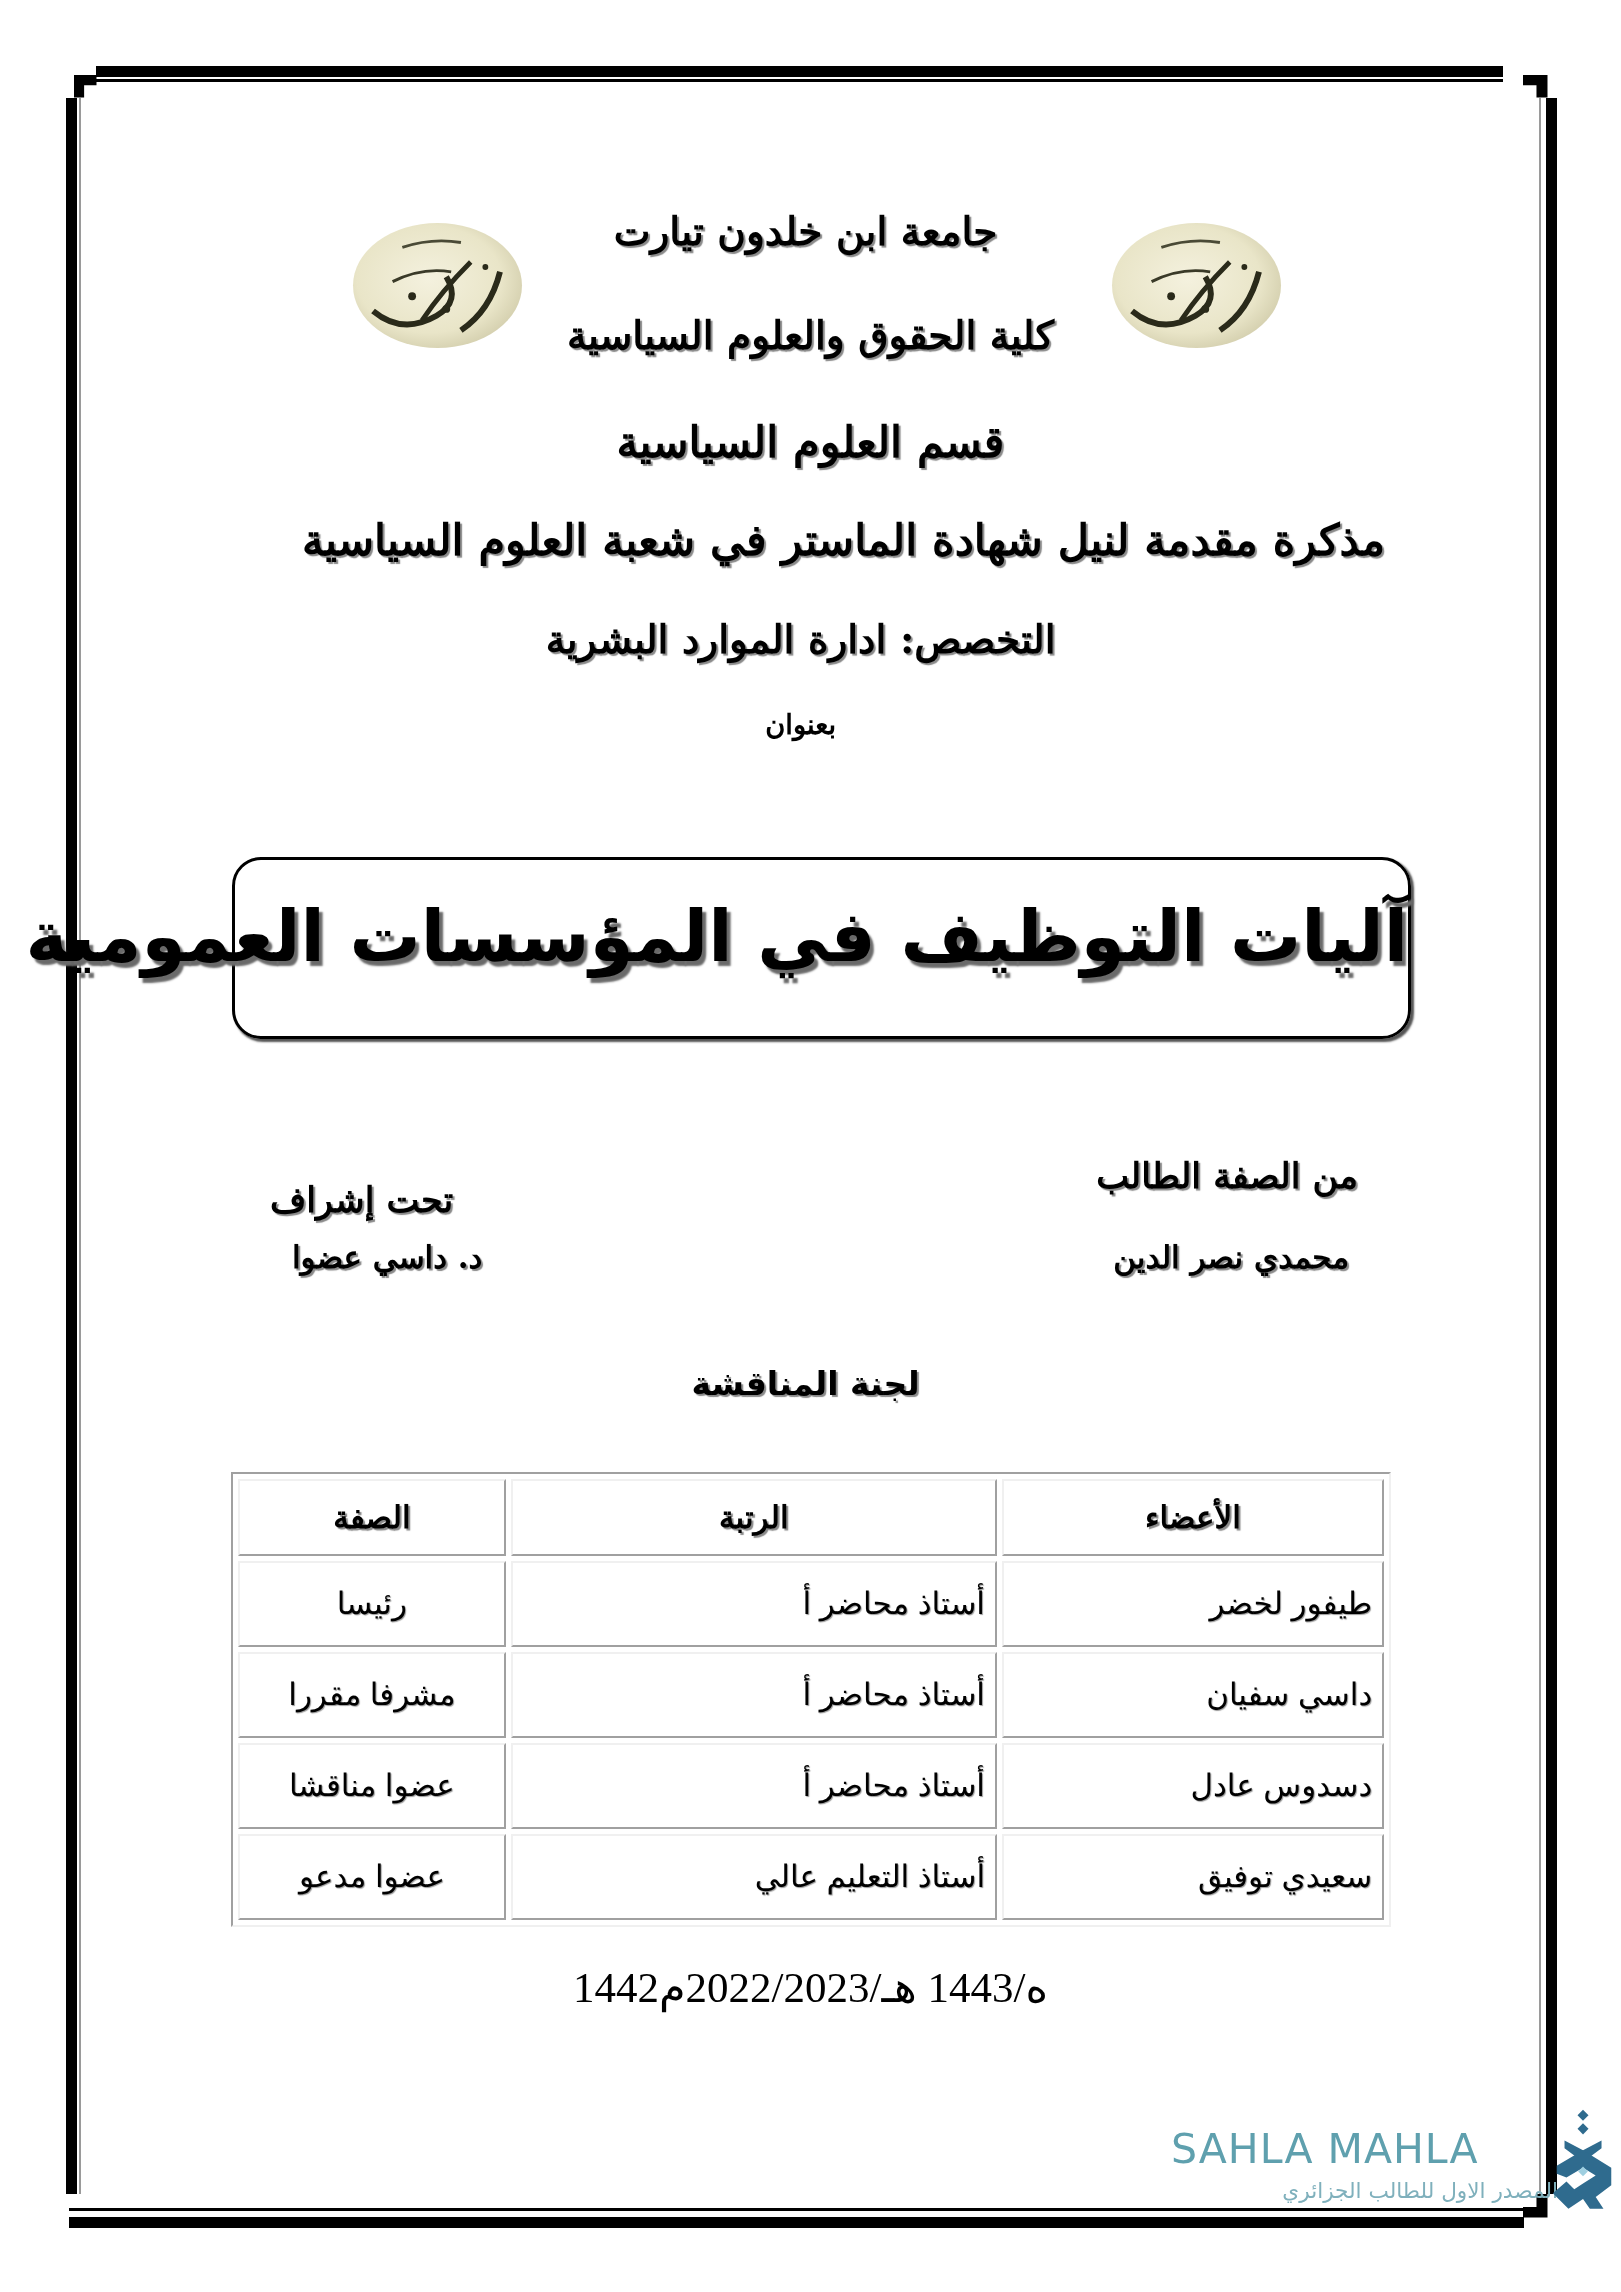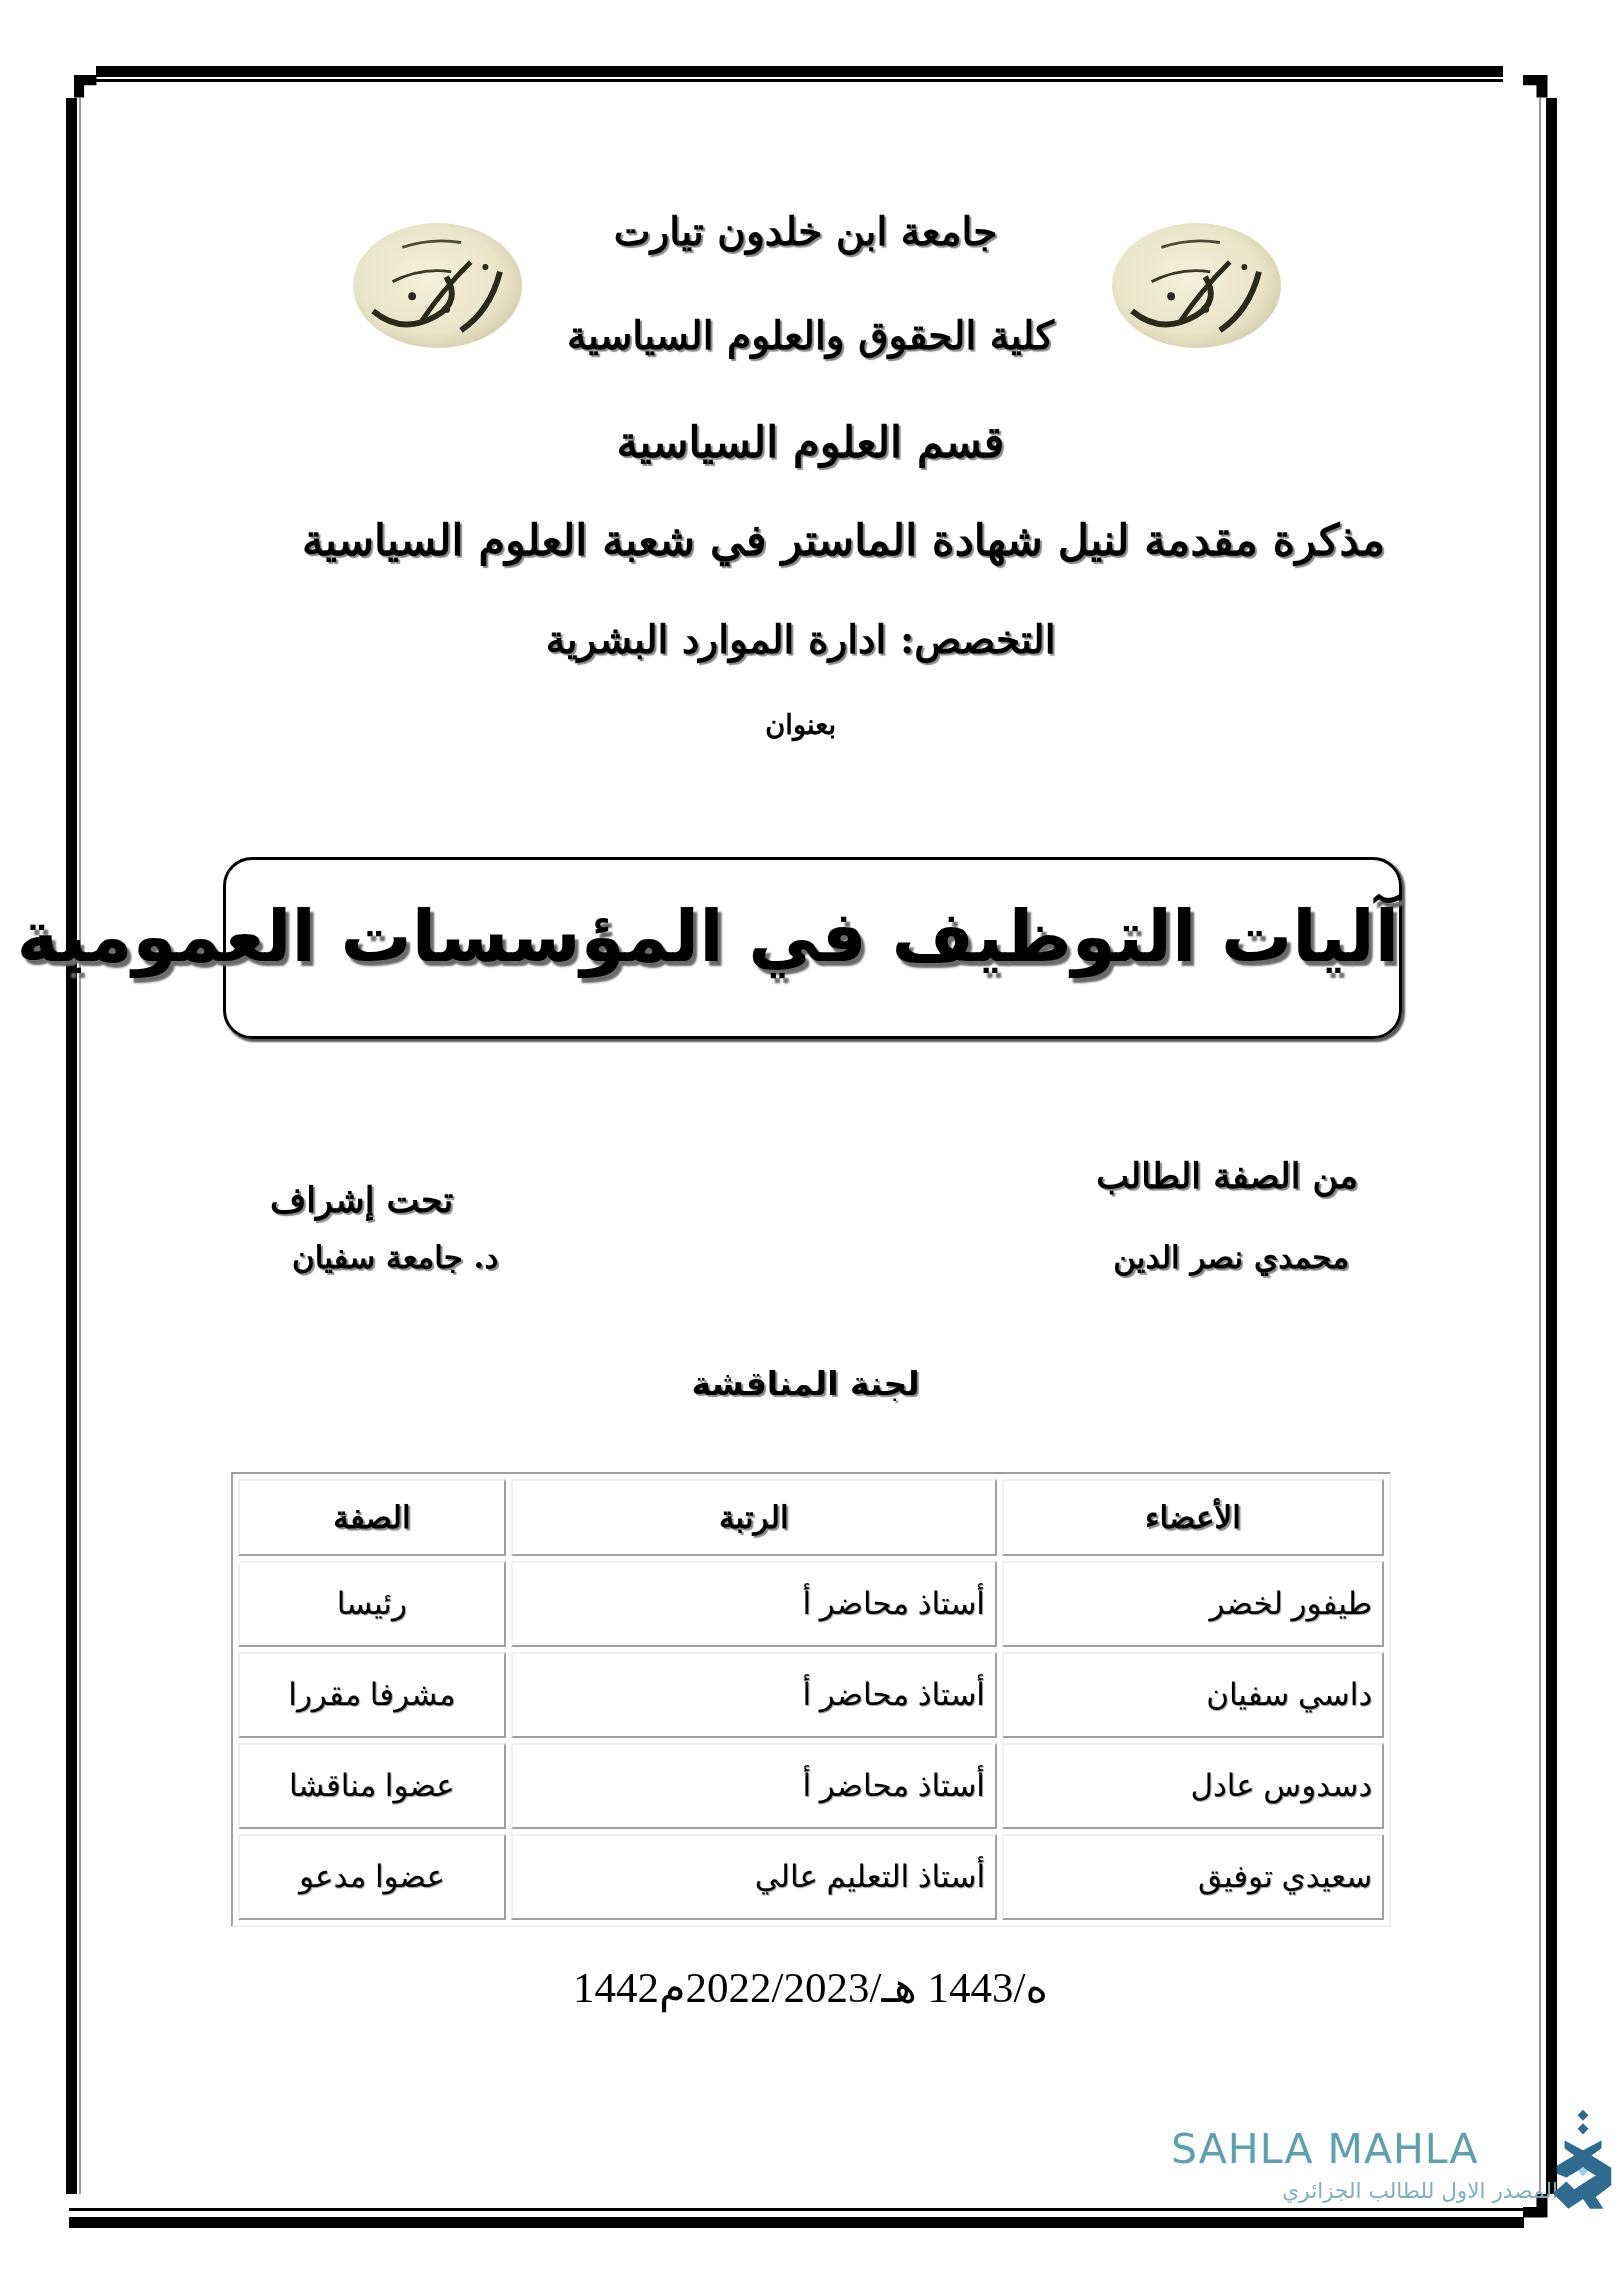--- a/index.html
+++ b/index.html
@@ -10,21 +10,21 @@
   .frame-thick { position:absolute; background:#000; }
   .frame-thin { position:absolute; background:#000; }
   .frame-gray { position:absolute; background:#9a9a9a; }
   
   .seal { position:absolute; width:169px; height:125px; border-radius:50%;
           background: radial-gradient(ellipse at 45% 45%, #f4f1de 0%, #e9e5c8 55%, #cfcaa8 80%, #8f8b70 100%);
           overflow:hidden; }
   .seal svg { position:absolute; left:0; top:0; }
   .line { position:absolute; left:0; width:1621px; text-align:center; direction:rtl;
           font-weight:bold; text-shadow: 2px 2px 1px #8a8a8a; white-space:nowrap; }
-  .title-box { position:absolute; left:223px; top:857px; width:1179px; height:182px;
+  .title-box { position:absolute; left:232px; top:857px; width:1179px; height:182px;
                border:3.9px solid #000; border-radius:29px; box-sizing:border-box;
                box-shadow: 2.9px 2.9px 2px #555; }
   .title-text { position:absolute; left:0; width:100%; top:35px; text-align:center; direction:rtl;
                 font-family:"DejaVu Sans", sans-serif; font-weight:bold; font-size:71px;
                 letter-spacing:-1px; text-shadow: 3.9px 4.9px 2px #6a6a6a; white-space:nowrap; }
   .info { position:absolute; direction:rtl; font-weight:bold; white-space:nowrap;
           text-shadow: 2px 2px 1px #8a8a8a; }
   table.jury { position:absolute; left:231px; top:1472px; width:1160px; height:455px;
                border-collapse:separate; border-spacing:5.9px;
                border-top:2.9px solid #a0a0a0; border-left:2px solid #a0a0a0;
@@ -95,21 +95,21 @@
 <div class="line" style="top:616px; font-size:39px; left:-9.8px;">التخصص: ادارة الموارد البشرية</div>
 <div class="line" style="top:708px; font-size:27.4px; text-shadow:none; left:-9.8px;">بعنوان</div>
 
 <div class="title-box">
   <div class="title-text">آليات التوظيف في المؤسسات العمومية</div>
 </div>
 
 <div class="info" style="right:263px; top:1155px; font-size:35px;">من الصفة الطالب</div>
 <div class="info" style="right:272px; top:1239px; font-size:31px;">محمدي نصر الدين</div>
 <div class="info" style="left:270px; top:1179px; font-size:35px;">تحت إشراف</div>
-<div class="info" style="left:292px; top:1239px; font-size:31px;">د. جامعة سفيان</div>
+<div class="info" style="left:292px; top:1239px; font-size:31px;">د. داسي عضوا</div>
 
 <div class="line" style="top:1364px; font-size:33px; font-family:'DejaVu Sans', sans-serif; left:-4.9px;">لجنة المناقشة</div>
 
 <table class="jury">
   <tbody>
       <tr>
     <th class="col-member" style="text-align:center;">الأعضاء</th>
     <th class="col-rank">الرتبة</th>
     <th class="col-role">الصفة</th>
   </tr>

